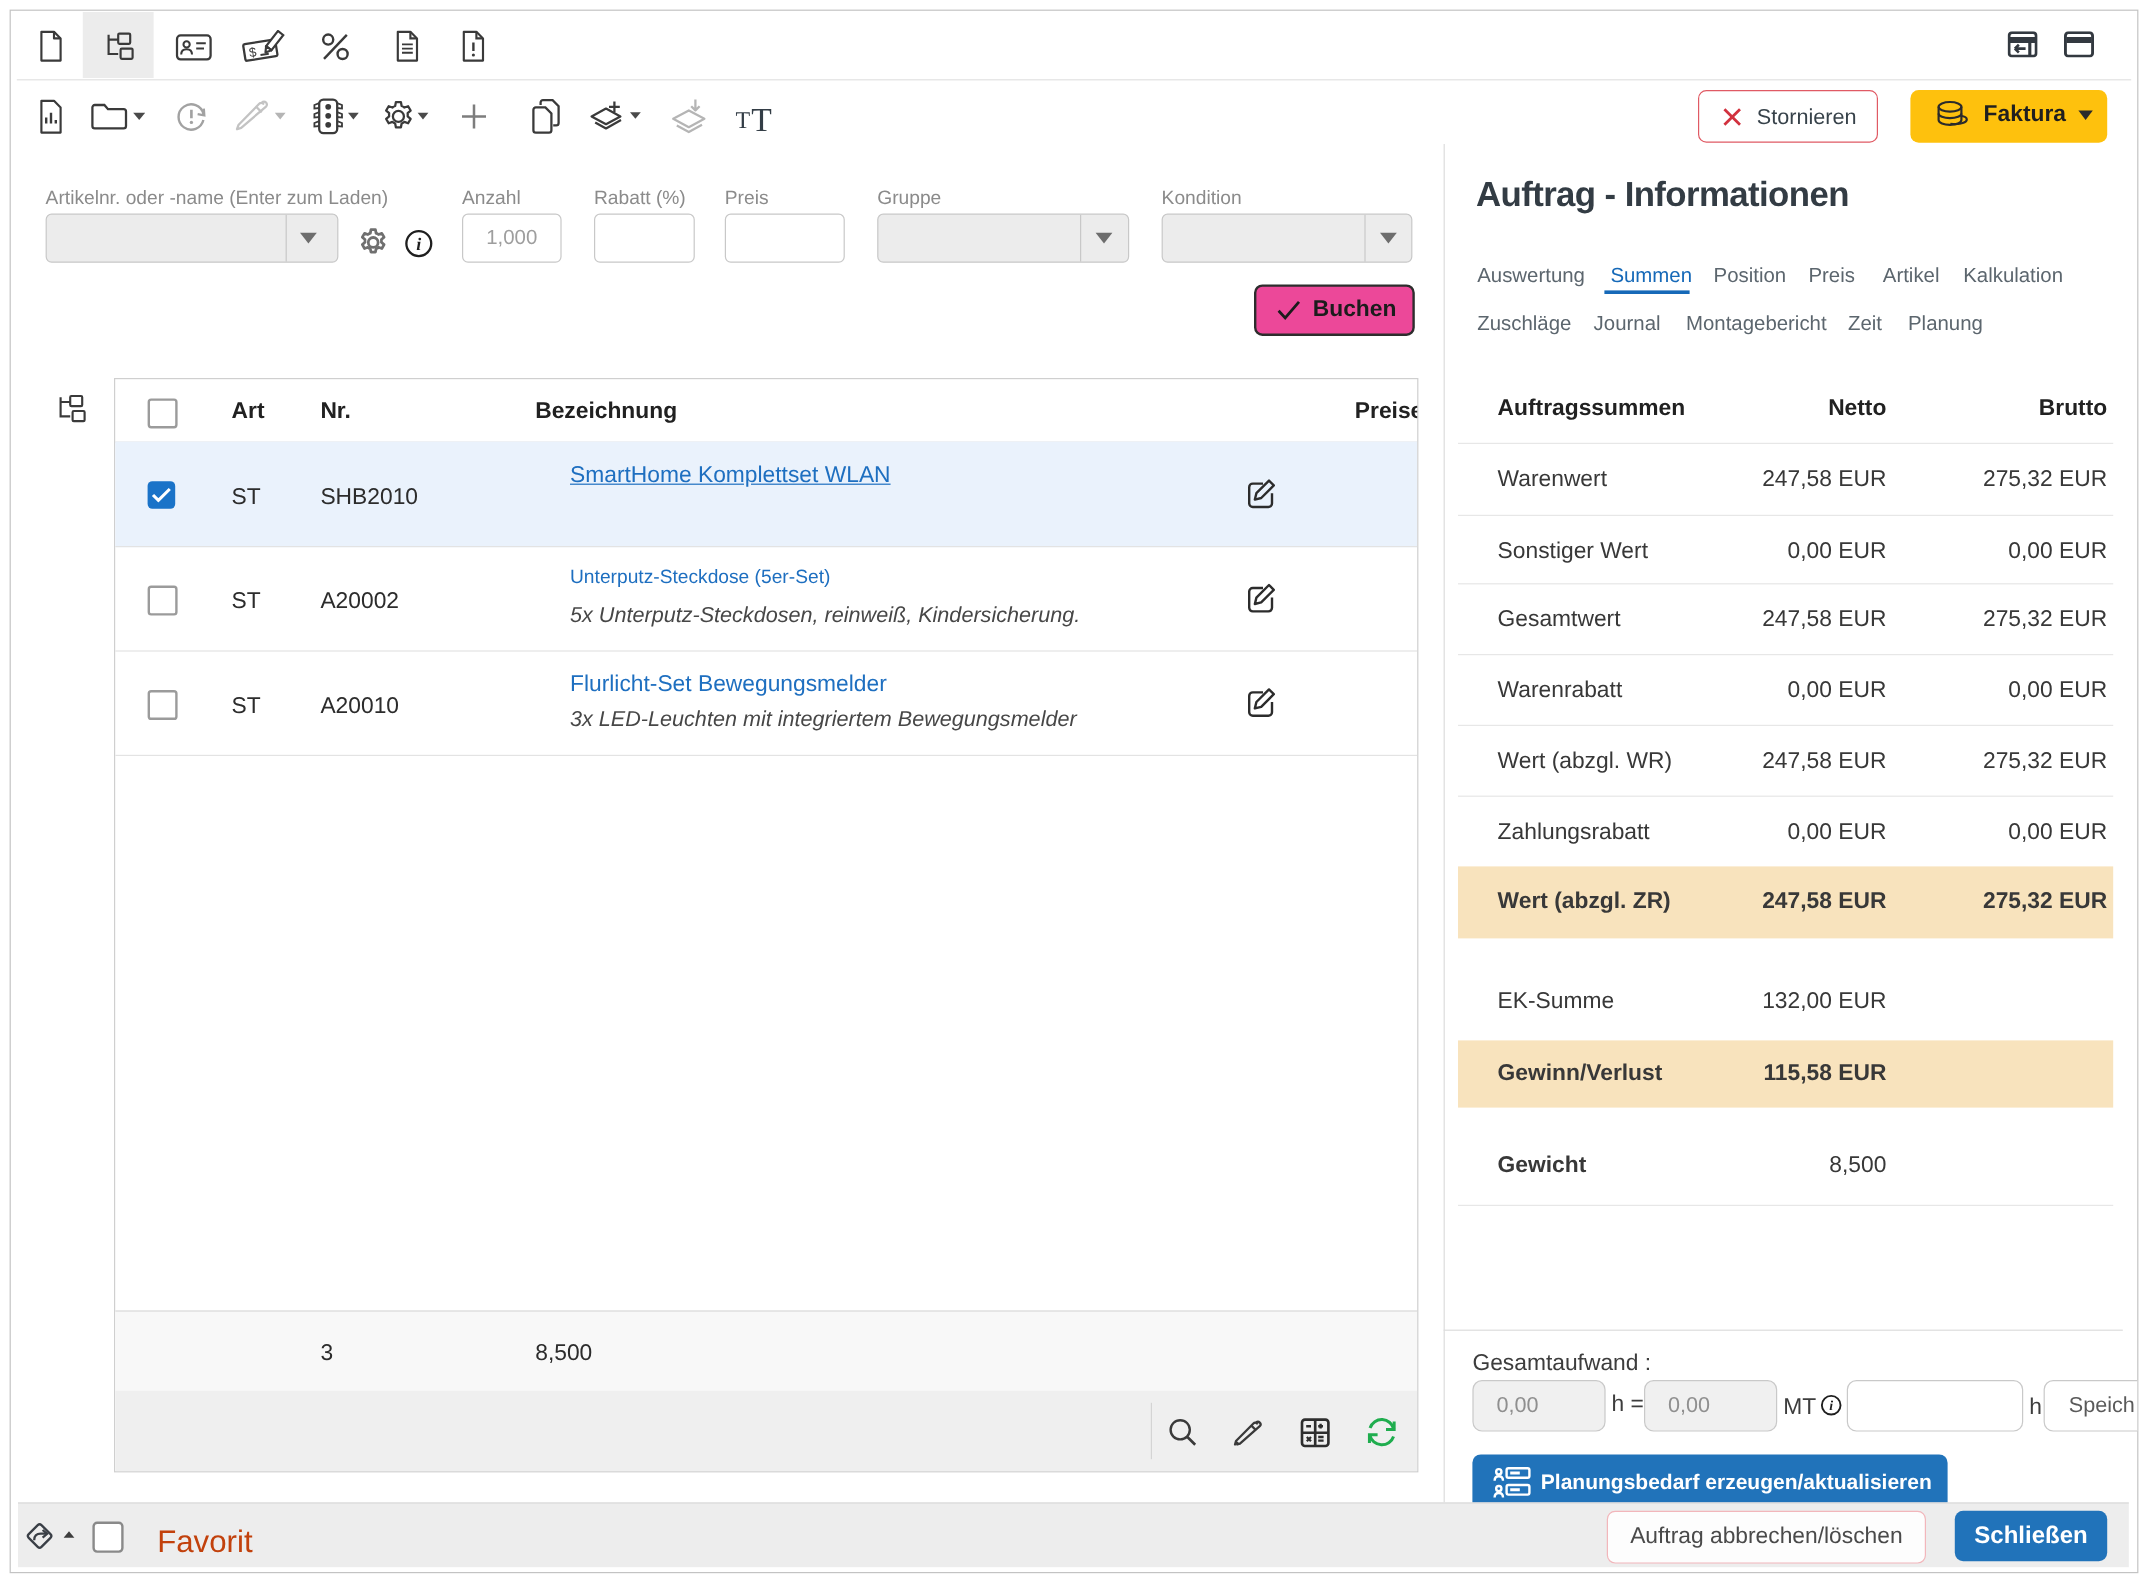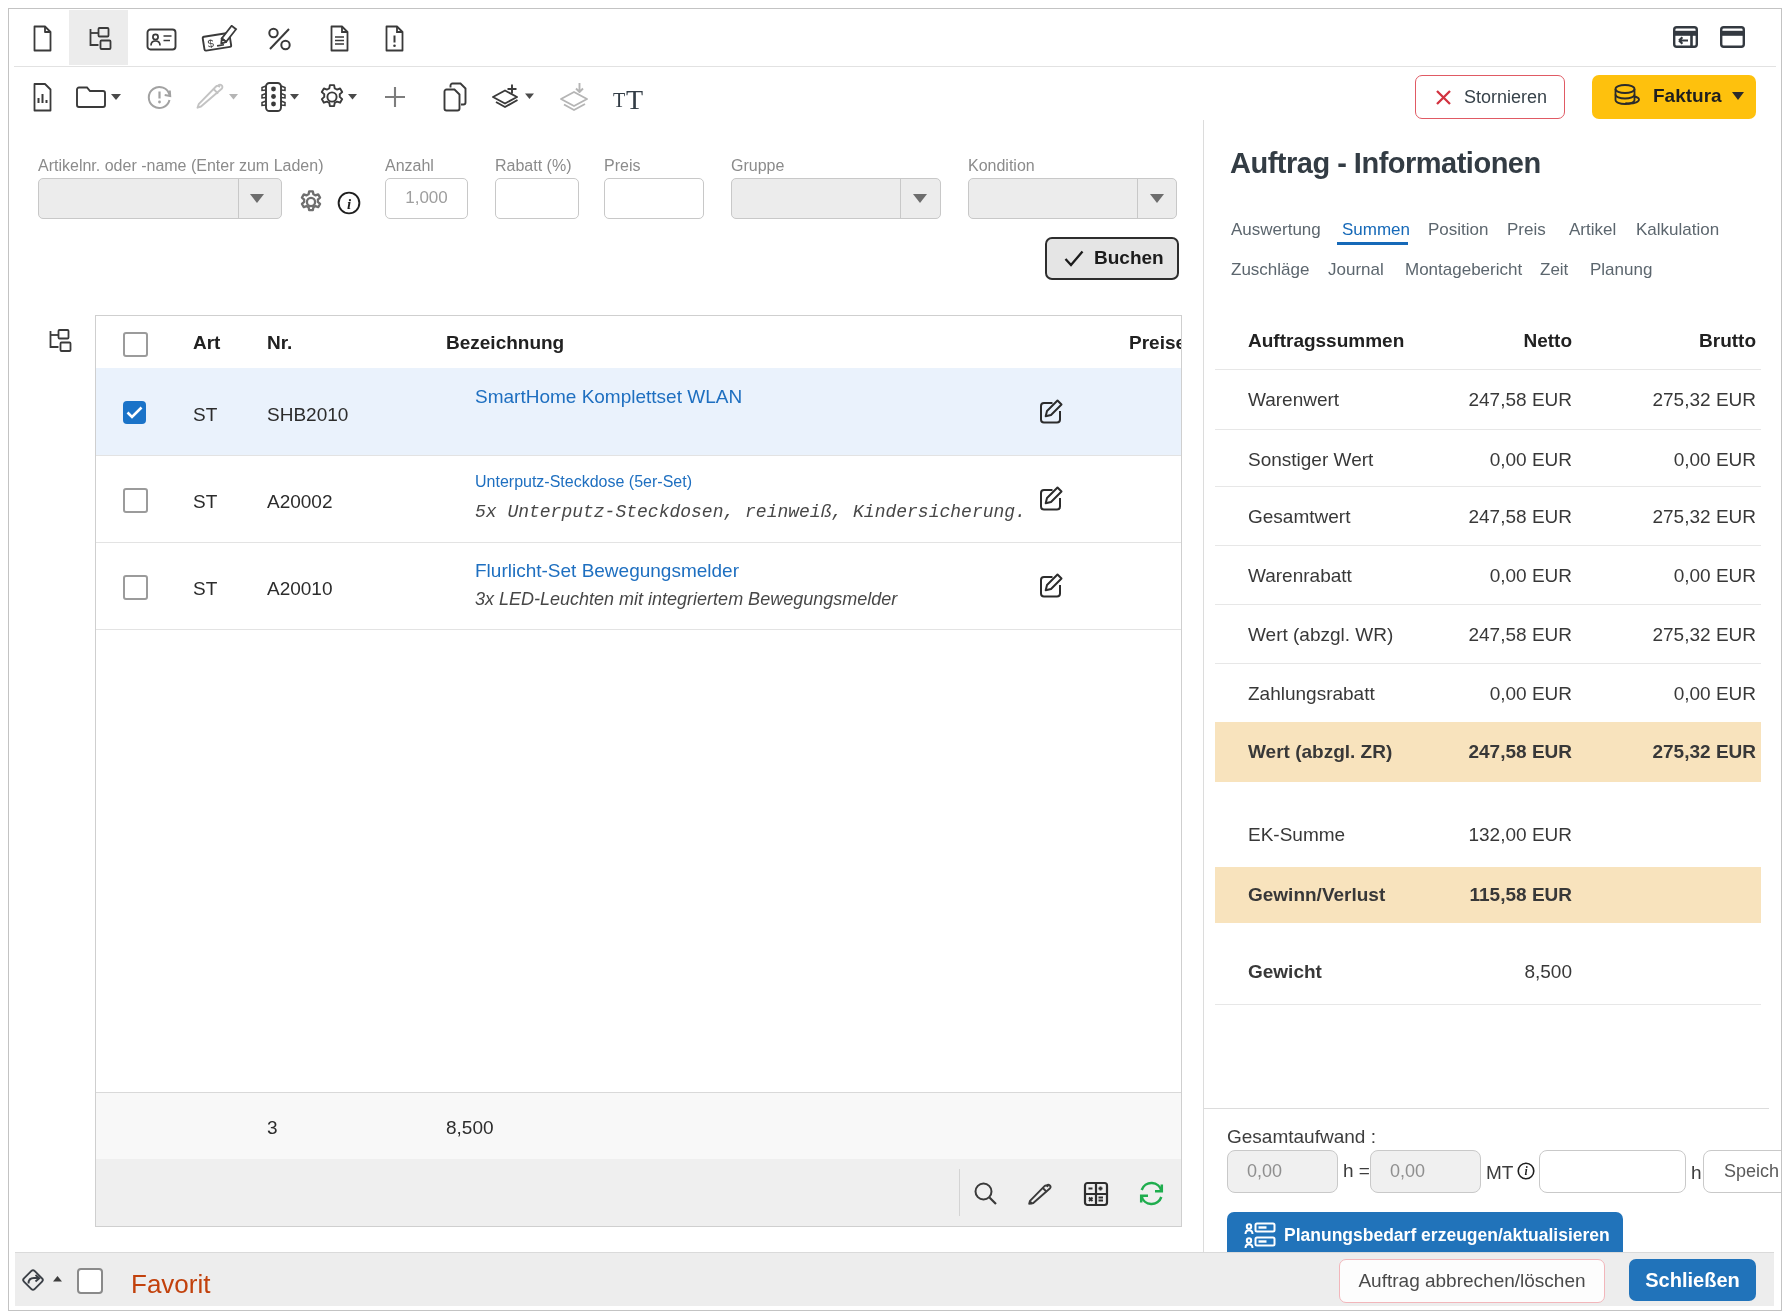--- a/index.html
+++ b/index.html
@@ -211,21 +211,21 @@
   <div class="inp gray" style="left:722px;top:169px;width:208px;">
     <div class="combo-div" style="left:168px;"></div>
     <div class="caret" style="left:181px;top:15px;"></div>
   </div>
   <div class="abs lbl" style="left:959px;top:148px;">Kondition</div>
   <div class="inp gray" style="left:959px;top:169px;width:207px;">
     <div class="combo-div" style="left:168px;"></div>
     <div class="caret" style="left:181px;top:15px;"></div>
   </div>
 
-  <div class="abs" style="left:1036px;top:228px;width:130px;height:39px;border:2px solid #2d2d2d;border-radius:7px;background:#e5e5e5;">
+  <div class="abs" style="left:1036px;top:228px;width:130px;height:39px;border:2px solid #2d2d2d;border-radius:7px;background:#ec4899;">
     <svg class="abs" style="left:17px;top:11px" width="20" height="17" viewBox="0 0 20 17">
         <path d="M1.5 9 l5.5 6 L18.5 1.5" fill="none" stroke="#1c1c1c" stroke-width="2.3"></path>
       </svg>
     <span class="abs" style="left:47px;top:8px;font-size:19px;font-weight:bold;color:#1c1c1c;">Buchen</span>
   </div>
 
   <svg class="abs" style="left:38px;top:318px" width="27" height="27" viewBox="0 0 27 27">
     <path d="M3.5 4 v16 h8" fill="none" stroke="#3a3a3a" stroke-width="1.8"></path>
     <path d="M3.5 8 h8" fill="none" stroke="#3a3a3a" stroke-width="1.8"></path>
     <rect x="11.5" y="3" width="10" height="8.5" rx="1" fill="#fff" stroke="#3a3a3a" stroke-width="1.8"></rect>
@@ -243,33 +243,33 @@
     </div>
 
     <div class="abs" style="left:0;top:52px;width:1085px;height:87px;background:#eaf2fc;border-bottom:1px solid #e3e3e3;">
       <div class="abs" style="left:27px;top:33px;width:23px;height:23px;border-radius:4px;background:#1a73c8;">
         <svg class="abs" style="left:3px;top:5px" width="17" height="13" viewBox="0 0 17 13">
             <path d="M1.5 6.5 l4.5 4.5 L15.5 1.5" fill="none" stroke="#fff" stroke-width="2.6"></path>
           </svg>
       </div>
       <span class="abs" style="left:97px;top:36px;font-size:19px;color:#2c2c2c;">ST</span>
       <span class="abs" style="left:171px;top:36px;font-size:19px;color:#2c2c2c;">SHB2010</span>
-      <span class="abs" style="left:379px;top:18px;font-size:19px;color:#1e6fc0;">SmartHome Komplettset WLAN</span>
+      <span class="abs" style="left:379px;top:18px;font-size:19px;color:#1e6fc0;text-decoration:underline;">SmartHome Komplettset WLAN</span>
       <svg class="abs" style="left:940px;top:29px" width="29" height="29" viewBox="0 0 29 29">
         <path d="M24 14 v8.5 a3 3 0 0 1-3 3 H8 a3 3 0 0 1-3-3 V9 a3 3 0 0 1 3-3 h8.5" fill="none" stroke="#2c2c2c" stroke-width="2"></path>
         <path d="M21.5 3.5 l4 4 L15 18 l-5.3 1.3 L11 14 z" fill="none" stroke="#2c2c2c" stroke-width="2" stroke-linejoin="round"></path>
       </svg>
     </div>
 
     <div class="abs" style="left:0;top:139px;width:1085px;height:87px;border-bottom:1px solid #e3e3e3;">
       <div class="abs" style="left:27px;top:33px;width:21px;height:21px;border:2px solid #9b9b9b;border-radius:3px;background:#fff;"></div>
       <span class="abs" style="left:97px;top:36px;font-size:19px;color:#2c2c2c;">ST</span>
       <span class="abs" style="left:171px;top:36px;font-size:19px;color:#2c2c2c;">A20002</span>
       <span class="abs" style="left:379px;top:18px;font-size:16px;color:#1e6fc0;">Unterputz-Steckdose (5er-Set)</span>
-      <span class="abs" style="left:379px;top:47px;font-size:18px;font-style:italic;color:#474747;font-family:Liberation Mono, monospace;">5x Unterputz-Steckdosen, reinweiß, Kindersicherung.</span>
+      <span class="abs" style="left:379px;top:47px;font-size:18px;font-style:italic;color:#474747;">5x Unterputz-Steckdosen, reinweiß, Kindersicherung.</span>
       <svg class="abs" style="left:940px;top:29px" width="29" height="29" viewBox="0 0 29 29">
         <path d="M24 14 v8.5 a3 3 0 0 1-3 3 H8 a3 3 0 0 1-3-3 V9 a3 3 0 0 1 3-3 h8.5" fill="none" stroke="#2c2c2c" stroke-width="2"></path>
         <path d="M21.5 3.5 l4 4 L15 18 l-5.3 1.3 L11 14 z" fill="none" stroke="#2c2c2c" stroke-width="2" stroke-linejoin="round"></path>
       </svg>
     </div>
 
     <div class="abs" style="left:0;top:226px;width:1085px;height:87px;border-bottom:1px solid #e3e3e3;">
       <div class="abs" style="left:27px;top:33px;width:21px;height:21px;border:2px solid #9b9b9b;border-radius:3px;background:#fff;"></div>
       <span class="abs" style="left:97px;top:36px;font-size:19px;color:#2c2c2c;">ST</span>
       <span class="abs" style="left:171px;top:36px;font-size:19px;color:#2c2c2c;">A20010</span>

